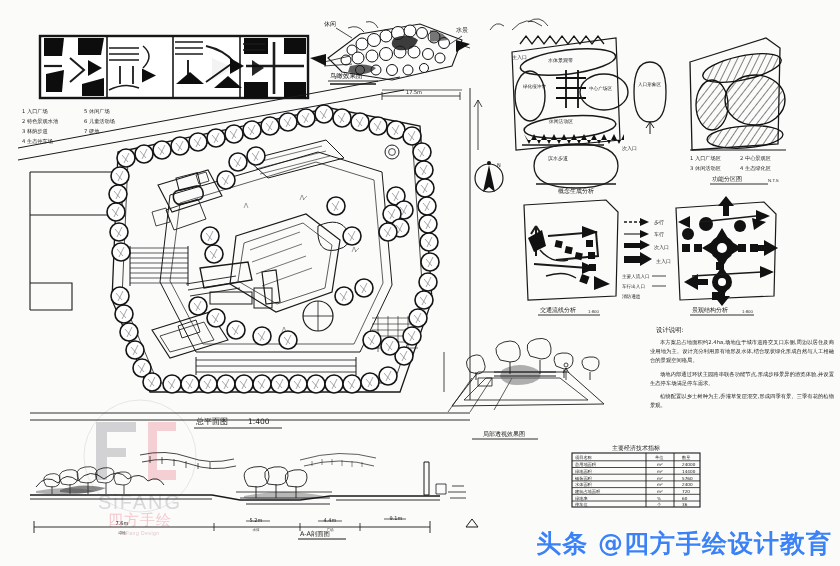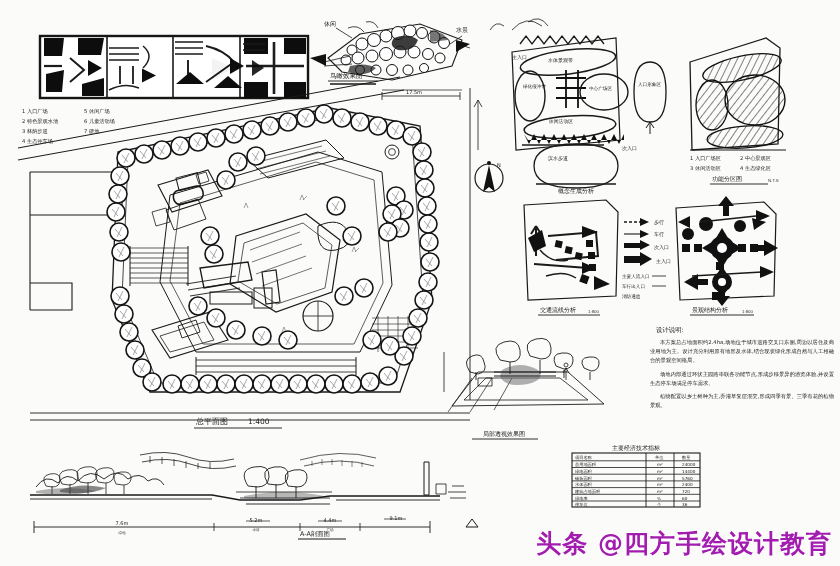--- a/index.html
+++ b/index.html
@@ -7,27 +7,41 @@
        font-family:"Liberation Sans",sans-serif;}
   #sheet{position:relative;width:840px;height:566px;background:#fbfbfa;overflow:hidden;}
   .abs{position:absolute;}
   svg{display:block;overflow:visible;}
   .ink{stroke:#1a1a1a;fill:none;}
   .blur{filter:blur(.18px);}
   
   #wm-sifang{left:72px;top:398px;width:136px;height:140px;opacity:.62;}
   #wm-toutiao{right:8px;bottom:6px;}
   .tt{font-family:"DejaVu Sans",sans-serif;font-size:25px;font-weight:700;
-      color:#a21caf;letter-spacing:1px;text-shadow:0 1px 0 #fff,0 -1px 0 #fff;white-space:nowrap;}
+      color:#3b82f6;letter-spacing:1px;text-shadow:0 1px 0 #fff,0 -1px 0 #fff;white-space:nowrap;}
 </style>
 </head>
 <body>
 
 <div id="sheet">
 
+  <div class="abs" id="wm-sifang">
+    <svg width="136" height="140" viewBox="0 0 136 140">
+      <circle cx="68" cy="58" r="56" fill="none" stroke="#d8d8dc" stroke-width="1"></circle>
+      <rect x="24" y="24" width="40" height="10" fill="#b9b9bd"></rect>
+      <rect x="24" y="24" width="11" height="58" fill="#b9b9bd"></rect>
+      <rect x="24" y="50" width="30" height="9" fill="#b9b9bd"></rect>
+      <rect x="76" y="24" width="28" height="9" fill="#f0b6bd"></rect>
+      <rect x="76" y="24" width="9" height="58" fill="#f0b6bd"></rect>
+      <rect x="76" y="72" width="28" height="10" fill="#f0b6bd"></rect>
+      <text x="68" y="111" text-anchor="middle" font-family="Liberation Sans, sans-serif" font-size="20" letter-spacing="2" fill="#c3c3c7">SiFANG</text>
+      <text x="68" y="127" text-anchor="middle" font-family="DejaVu Sans, sans-serif" font-size="15" letter-spacing="1" fill="#efa9b3">四方手绘</text>
+      <text x="68" y="137" text-anchor="middle" font-family="Liberation Sans, sans-serif" font-size="5" letter-spacing=".5" fill="#cfa7ac">SiFang Design</text>
+    </svg>
+  </div>
 
   <svg class="abs" style="left:0;top:0" width="840" height="566" viewBox="0 0 840 566">
     <defs>
       <pattern id="hatchA" width="6" height="6" patternUnits="userSpaceOnUse" patternTransform="rotate(38)">
         <line x1="0" y1="0" x2="0" y2="6" stroke="#1a1a1a" stroke-width="1.1"></line>
       </pattern>
       <pattern id="hatchB" width="5" height="5" patternUnits="userSpaceOnUse" patternTransform="rotate(38)">
         <line x1="0" y1="0" x2="0" y2="5" stroke="#1a1a1a" stroke-width="1"></line>
       </pattern>
       <pattern id="grass" width="7" height="7" patternUnits="userSpaceOnUse">

